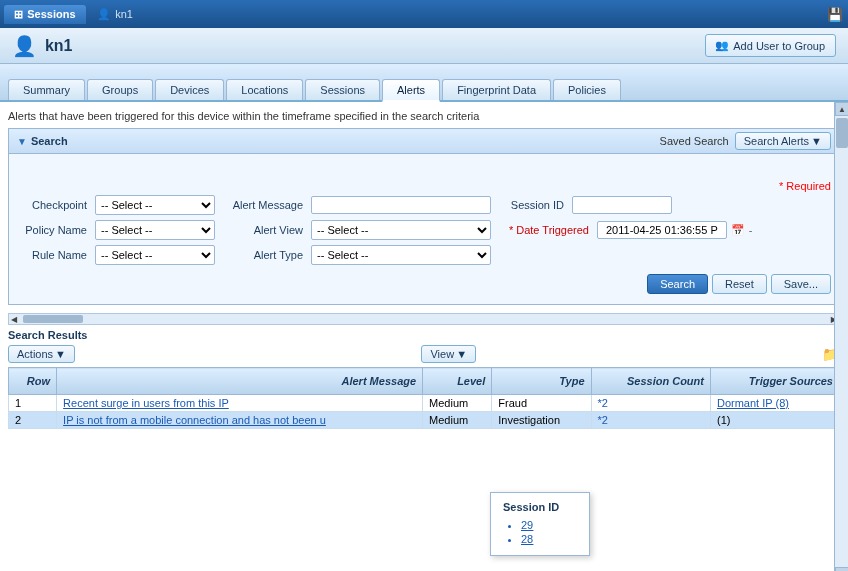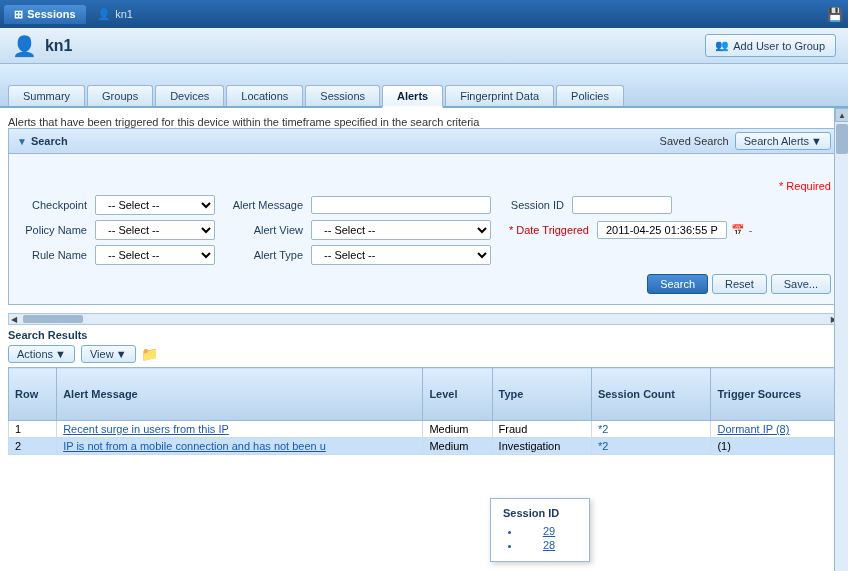--- a/index.html
+++ b/index.html
@@ -39,41 +39,41 @@
       border: 1px solid #7aafd4; border-radius: 3px;
       padding: 4px 10px; color: #1a3a5c; cursor: pointer;
       font-size: 11px; display: flex; align-items: center; gap: 4px;
     }
 
     
     .nav-tabs {
       background: linear-gradient(180deg, #ddeeff 0%, #b8d4ec 100%);
       border-bottom: 2px solid #7aafd4;
       display: flex; align-items: flex-end; padding: 0 8px;
-      height: 44px;
+      height: 38px;
     }
     .nav-tab {
       padding: 4px 14px; font-size: 11px; cursor: pointer;
       border: 1px solid #9ab8d5; border-bottom: none;
       background: linear-gradient(180deg, #f0f7ff 0%, #d0e5f5 100%);
       color: #1a3a5c; margin-right: 2px; border-radius: 3px 3px 0 0;
     }
     .nav-tab.active {
       background: linear-gradient(180deg, #ffffff 0%, #e8f4ff 100%);
-      font-weight: bold; color: #0a2040;
+      font-weight: normal; color: #0a2040;
       border-bottom: 2px solid white; margin-bottom: -2px; z-index: 1;
     }
 
     
     .main-content {
       background: white; margin: 0; padding: 8px;
       height: calc(571px - 28px - 36px - 28px);
       overflow: hidden; position: relative;
     }
-    .info-text { font-size: 11px; color: #333; margin-bottom: 0; }
+    .info-text { font-size: 11px; color: #333; margin-bottom: 6px; }
 
     
     .search-panel {
       border: 1px solid #9ab8d5; background: #f0f7ff;
       margin-bottom: 8px;
     }
     .search-header {
       background: linear-gradient(180deg, #ddeeff 0%, #c5ddf5 100%);
       padding: 3px 8px; display: flex; align-items: center;
       border-bottom: 1px solid #9ab8d5;
@@ -87,21 +87,21 @@
       border: 1px solid #7aafd4; border-radius: 3px;
       padding: 2px 8px; font-size: 11px; cursor: pointer; color: #1a3a5c;
       display: flex; align-items: center; gap: 2px;
     }
 
     .search-body { padding: 6px 8px; margin-top: 20px; }
     .search-row { display: flex; align-items: center; margin-bottom: 5px; gap: 8px; }
     .field-label { color: #1a3a5c; min-width: 70px; text-align: right; }
     .text-input {
       background: white; border: 1px solid #9ab8d5;
-      padding: 2px 8px; font-size: 11px; border-radius: 2px;
+      padding: 2px 1px; font-size: 11px; border-radius: 2px;
     }
     .required-star { color: red; }
     .date-field { display: flex; align-items: center; gap: 2px; }
     .date-input { background: white; border: 1px solid #9ab8d5; padding: 2px 8px; font-size: 11px; border-radius: 2px; width: 130px; }
 
     .search-actions { display: flex; justify-content: flex-end; gap: 4px; padding: 4px 0; }
     .action-btn {
       background: linear-gradient(180deg, #f5f9ff 0%, #d8eaf8 100%);
       border: 1px solid #7aafd4; border-radius: 3px;
       padding: 3px 12px; font-size: 11px; cursor: pointer; color: #1a3a5c;
@@ -109,54 +109,54 @@
     .action-btn.primary {
       background: linear-gradient(180deg, #4a90d9 0%, #2a6db5 100%);
       color: white; border-color: #1a5a9a;
     }
 
     .scrollbar-area { height: 12px; background: #e0ecf8; border: 1px solid #b0c8e0; margin: 2px 0; display: flex; align-items: center; }
     .scroll-thumb { width: 60px; height: 8px; background: #a0b8d0; margin-left: 4px; border-radius: 2px; }
 
     
     .results-header { font-weight: bold; color: #1a3a5c; margin: 4px 0; }
-    .results-toolbar { display: flex; align-items: center; gap: 6px; margin-bottom: 4px; }
+    .results-toolbar { display: flex; align-items: center; gap: 6px; margin-bottom: 4px; justify-content: space-between; }
     .toolbar-btn {
       background: linear-gradient(180deg, #f5f9ff 0%, #d8eaf8 100%);
       border: 1px solid #7aafd4; border-radius: 3px;
       padding: 2px 8px; font-size: 11px; cursor: pointer; color: #1a3a5c;
       display: flex; align-items: center; gap: 2px;
     }
     .folder-icon { color: #e8a020; font-size: 14px; cursor: pointer; }
 
     
     .results-table { width: 100%; border-collapse: collapse; font-size: 11px; }
     .results-table th {
       background: linear-gradient(180deg, #ddeeff 0%, #b8d4ec 100%);
-      border: 1px solid #9ab8d5; padding: 20px 6px;
-      text-align: left; color: #1a3a5c; font-weight: bold;
+      border: 1px solid #9ab8d5; padding: 7px 6px;
+      text-align: right; color: #1a3a5c; font-weight: bold; font-style: italic;
     }
     .results-table td { border: 1px solid #c8dced; padding: 2px 6px; }
     .results-table tr:nth-child(even) td { background: #f0f7ff; }
     .results-table tr:nth-child(odd) td { background: white; }
     .results-table tr.selected td { background: #c8e0f8; }
     .link-text { color: #1a5ab5; text-decoration: underline; cursor: pointer; }
     .count-link { color: #1a5ab5; cursor: pointer; }
 
     
     .session-tooltip {
       position: absolute; background: white;
       border: 1px solid #9ab8d5; box-shadow: 2px 2px 6px rgba(0,0,0,0.2);
       padding: 8px 12px; z-index: 10;
       top: 390px; left: 490px;
       min-width: 100px;
     }
     .tooltip-title { font-weight: bold; color: #1a3a5c; margin-bottom: 6px; }
     .tooltip-list { list-style: disc; padding-left: 18px; }
-    .tooltip-list li { color: #1a5ab5; text-decoration: underline; cursor: pointer; margin-bottom: 2px; text-align: center; }
+    .tooltip-list li { color: #1a5ab5; text-decoration: underline; cursor: pointer; margin-bottom: 2px; }
 
     
     .right-scrollbar {
       position: absolute; right: 0; top: 0; bottom: 0;
       width: 14px; background: #d4e3f0;
       border-left: 1px solid #9ab8d5;
     }
     .scrollbar-up, .scrollbar-down {
       width: 14px; height: 14px; background: #c0d4e8;
       border: 1px solid #9ab8d5; display: flex; align-items: center;

